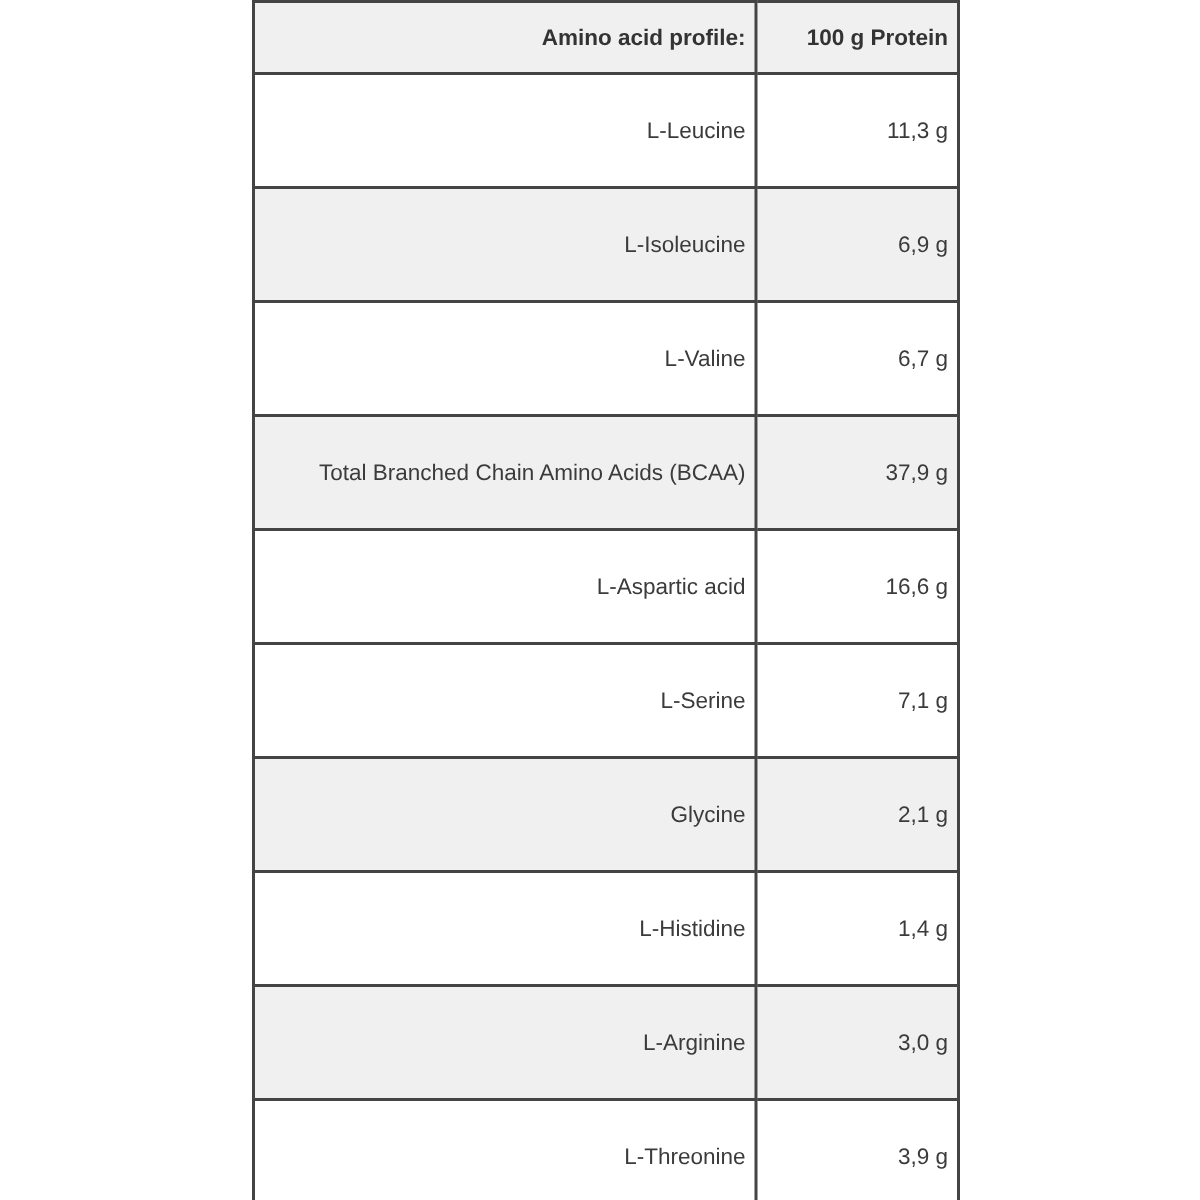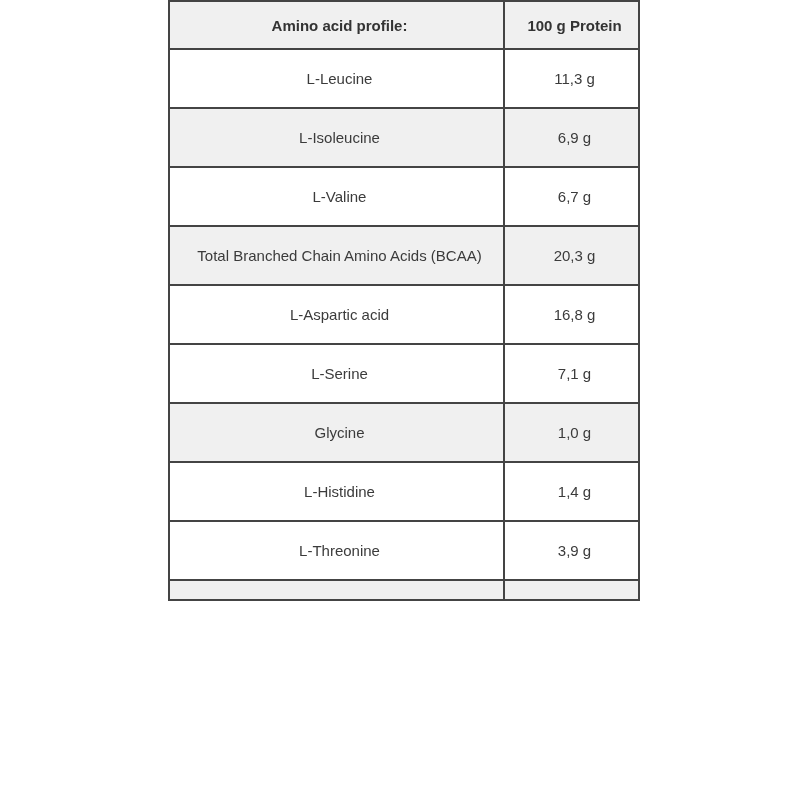--- a/index.html
+++ b/index.html
@@ -20,37 +20,37 @@
     left: 168px; top: 0;
     width: 470px;
     border-collapse: collapse;
     table-layout: fixed;
   }
   col.c-label { width: 335px; }
   col.c-value { width: 135px; }
   th, td {
     border: 2px solid var(--border-color, #444444);
     vertical-align: middle;
-    text-align: center;
+    text-align: right;
     padding-left: 12px;
     padding-right: 6px;
     font-size: 15px;
     color: var(--text-color, #3b3b3b);
     overflow: hidden;
     white-space: nowrap;
   }
   thead th {
     height: 48px;
     font-weight: bold;
     color: var(--header-text, #333333);
     background: var(--header-bg, #f0f0f0);
     font-size: 15px;
   }
   tbody td {
-    height: 59px;
+    height: 76px;
     background: var(--row-bg, #ffffff);
     font-weight: normal;
   }
   tbody tr.alt td {
     background: var(--row-alt-bg, #f0f0f0);
   }
   tbody tr.partial td {
     height: 20px; 
   }
 </style>
@@ -77,37 +77,41 @@
         <tr class="alt">
           <td>L-Isoleucine</td>
           <td>6,9 g</td>
         </tr>
         <tr>
           <td>L-Valine</td>
           <td>6,7 g</td>
         </tr>
         <tr class="alt">
           <td>Total Branched Chain Amino Acids (BCAA)</td>
-          <td>20,3 g</td>
+          <td>37,9 g</td>
         </tr>
         <tr>
           <td>L-Aspartic acid</td>
-          <td>16,8 g</td>
+          <td>16,6 g</td>
         </tr>
         <tr>
           <td>L-Serine</td>
           <td>7,1 g</td>
         </tr>
         <tr class="alt">
           <td>Glycine</td>
-          <td>1,0 g</td>
+          <td>2,1 g</td>
         </tr>
         <tr>
           <td>L-Histidine</td>
           <td>1,4 g</td>
+        </tr>
+        <tr class="alt">
+          <td>L-Arginine</td>
+          <td>3,0 g</td>
         </tr>
         <tr>
           <td>L-Threonine</td>
           <td>3,9 g</td>
         </tr>
         <tr class="alt partial">
           <td></td>
           <td></td>
         </tr>
       </tbody>

